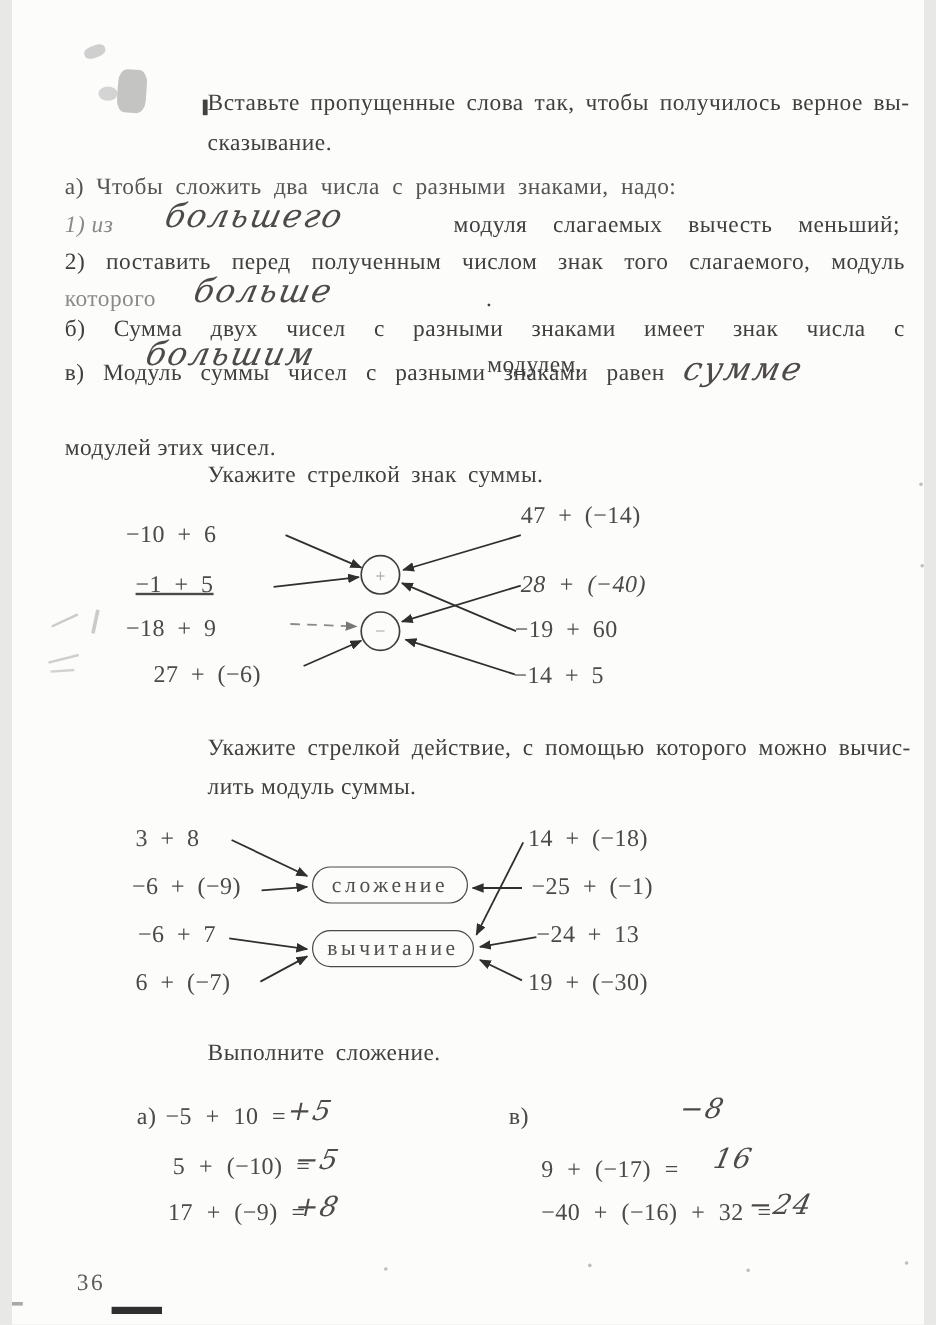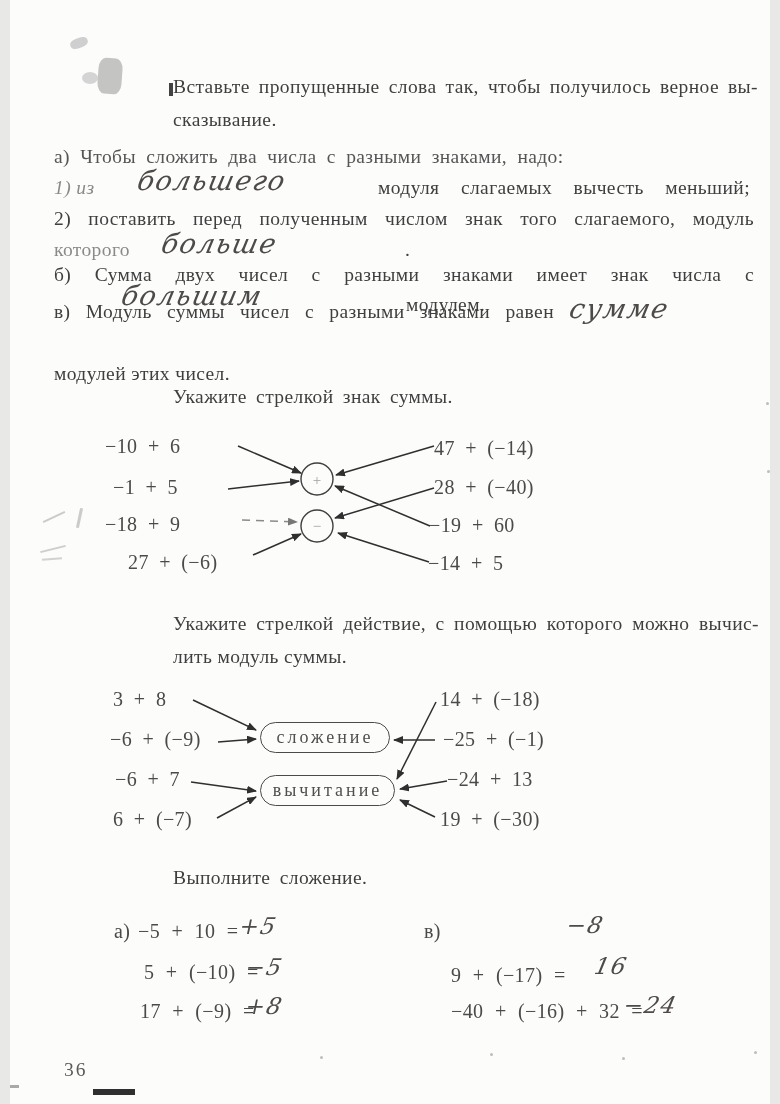--- a/index.html
+++ b/index.html
@@ -68,26 +68,26 @@
   <span class="hw hw-word" style="left:112px;top:280px;">большим</span>
   <div class="pr" style="left:384px;top:293px;margin-left:12px;">модулем.</div>
 
   <div class="pr just" style="left:44px;top:300px;width:500px;">в) Модуль суммы чисел с разными знаками равен</div>
   <span class="hw hw-word" style="left:560px;top:293px;">сумме</span>
   <div class="pr" style="left:44px;top:331px;margin-top:31px;">модулей этих чисел.</div>
 
   <div class="pr" style="left:163px;top:385px;word-spacing:4px;">Укажите стрелкой знак суммы.</div>
 
   <div class="pr ex" style="left:95px;top:434px;">−10 + 6</div>
-  <div class="pr ex" style="left:103px;top:475px;">−1 + 5</div>
+  <div class="pr ex" style="left:103px;top:475px;text-decoration:underline;">−1 + 5</div>
   <div class="pr ex" style="left:95px;top:512px;">−18 + 9</div>
   <div class="pr ex" style="left:118px;top:550px;">27 + (−6)</div>
 
-  <div class="pr ex" style="left:424px;top:436px;">47 + (−14)</div>
-  <div class="pr ex" style="left:424px;top:475px;">28 + (−40)</div>
+  <div class="pr ex" style="left:424px;top:418px;">47 + (−14)</div>
+  <div class="pr ex" style="left:424px;top:475px;font-style:italic;">28 + (−40)</div>
   <div class="pr ex" style="left:419px;top:513px;">−19 + 60</div>
   <div class="pr ex" style="left:418px;top:551px;">−14 + 5</div>
 
   <div class="pr just" style="left:163px;top:612px;width:586px;">Укажите стрелкой действие, с помощью которого можно вычис-</div>
   <div class="pr" style="left:163px;top:645px;">лить модуль суммы.</div>
 
   <div class="pr ex" style="left:103px;top:687px;">3 + 8</div>
   <div class="pr ex" style="left:100px;top:727px;">−6 + (−9)</div>
   <div class="pr ex" style="left:105px;top:767px;">−6 + 7</div>
   <div class="pr ex" style="left:103px;top:807px;">6 + (−7)</div>

